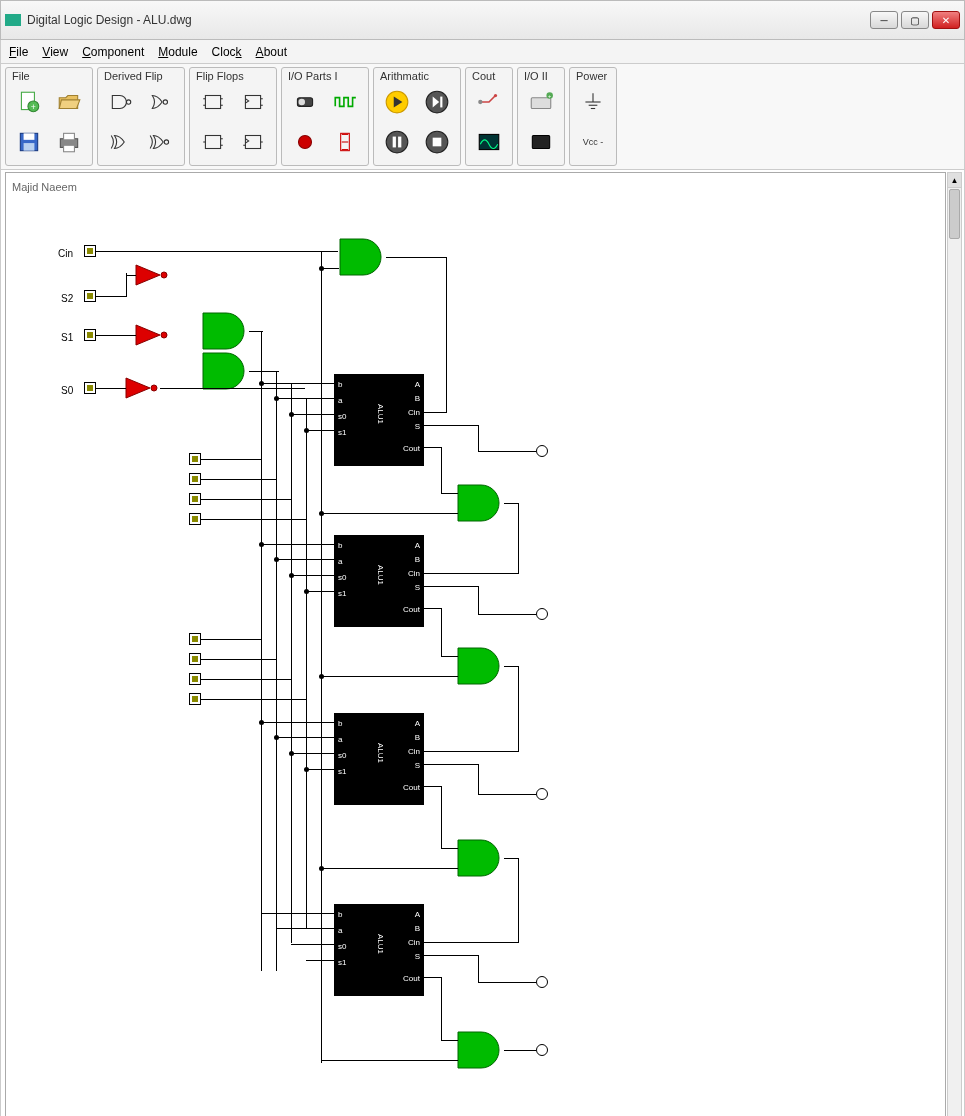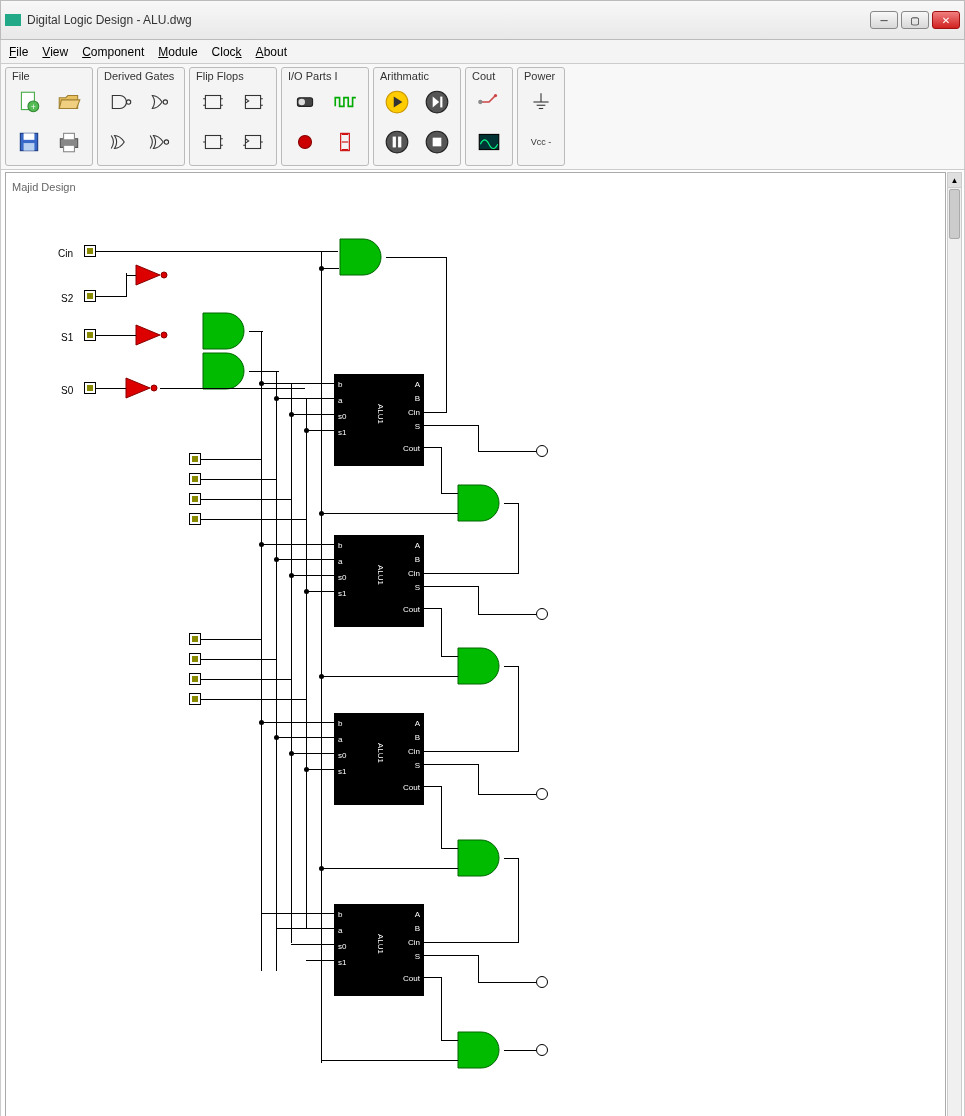--- a/index.html
+++ b/index.html
@@ -105,21 +105,21 @@
             <rect x="7" y="4" width="10" height="6" fill="#fff" stroke="#888"></rect>
             <rect x="7" y="15" width="10" height="6" fill="#fff" stroke="#888"></rect>
           </svg>
         </div>
     </div>
   </div>
 
 
 
   <div class="group">
-    <div class="group-label">Derived Gates</div>
+    <div class="group-label">Derived Flip</div>
     <div class="group-grid">
       <div class="tbtn">
           <svg viewBox="0 0 24 24">
             <path d="M4 6 L11 6 A6 6 0 0 1 11 18 L4 18 Z" fill="none" stroke="#333"></path>
             <circle cx="19" cy="12" r="2" fill="none" stroke="#333"></circle>
           </svg>
         </div>
       <div class="tbtn">
           <svg viewBox="0 0 24 24">
             <path d="M4 6 Q9 6 13 12 Q9 18 4 18 Q8 12 4 6 Z" fill="none" stroke="#333"></path>
@@ -255,41 +255,58 @@
         </div>
       <div class="tbtn">
           <svg viewBox="0 0 24 24">
             <rect x="3" y="5" width="18" height="14" fill="#033" stroke="#000"></rect>
             <path d="M4 14 Q8 6 12 14 T20 14" stroke="#0f8" fill="none"></path>
           </svg>
         </div>
     </div>
   </div>
 
+  <div class="group">
+    <div class="group-label">I/O II</div>
+    <div class="group-grid one">
+      <div class="tbtn">
+          <svg viewBox="0 0 24 24">
+            <rect x="3" y="8" width="18" height="10" rx="1" fill="#ddd" stroke="#888"></rect>
+            <circle cx="20" cy="6" r="3" fill="#5a5"></circle>
+            <text x="20" y="8" font-size="5" text-anchor="middle" fill="#fff">+</text>
+          </svg>
+        </div>
+      <div class="tbtn">
+          <svg viewBox="0 0 24 24">
+            <rect x="4" y="6" width="16" height="12" rx="1" fill="#222" stroke="#000"></rect>
+          </svg>
+        </div>
+    </div>
+  </div>
 
   <div class="group">
     <div class="group-label">Power</div>
     <div class="group-grid one">
       <div class="tbtn">
           <svg viewBox="0 0 24 24">
             <line x1="12" y1="4" x2="12" y2="12" stroke="#333"></line>
             <line x1="5" y1="12" x2="19" y2="12" stroke="#333"></line>
             <line x1="8" y1="15" x2="16" y2="15" stroke="#333"></line>
             <line x1="10" y1="18" x2="14" y2="18" stroke="#333"></line>
           </svg>
         </div>
       <div class="tbtn" style="font-size:9px;color:#333;">Vcc -</div>
     </div>
   </div>
 
 </div>
 
 <div class="canvas-wrap">
   <div class="canvas">
-    <div class="author">Majid Design</div>
+    <div class="author">Majid Naeem</div>
 
     <div class="inlabel" style="left:52px;top:75px;">Cin</div>
     <div class="inport" style="left:78px; top:72px;"></div>
     <div class="inlabel" style="left:55px;top:120px;">S2</div>
     <div class="inport" style="left:78px; top:117px;"></div>
     <div class="inlabel" style="left:55px;top:159px;">S1</div>
     <div class="inport" style="left:78px; top:156px;"></div>
     <div class="inlabel" style="left:55px;top:212px;">S0</div>
     <div class="inport" style="left:78px; top:209px;"></div>
 

